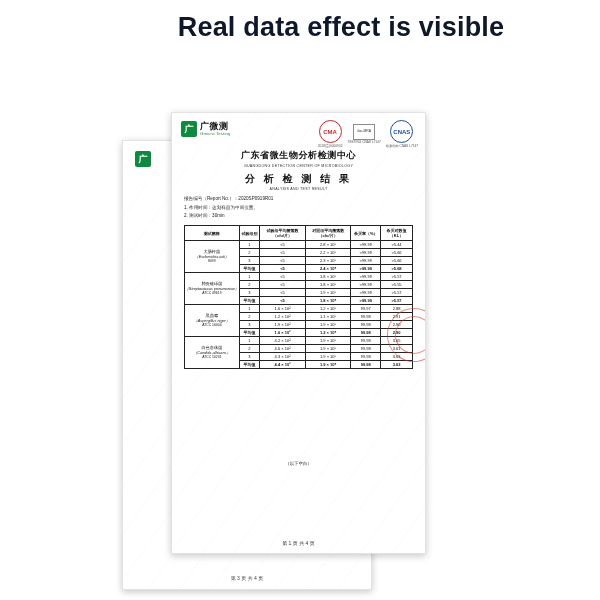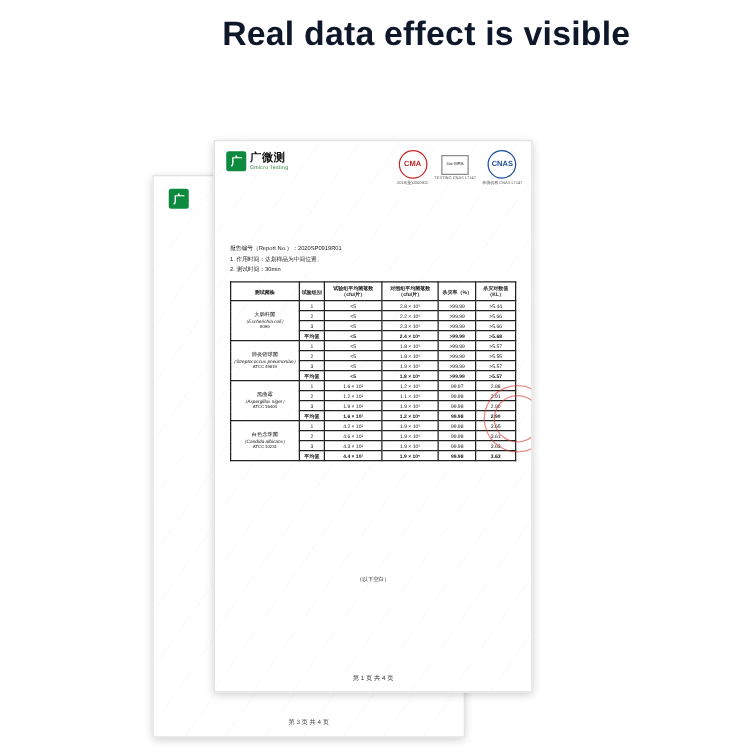--- a/index.html
+++ b/index.html
@@ -362,20 +362,26 @@
         <div class="badge">
           <div class="badge-box">ilac-MRA</div>
           <div class="badge-sub">TESTING CNAS L7147</div>
         </div>
         <div class="badge">
           <div class="badge-circle">CNAS</div>
           <div class="badge-sub">检测机构 CNAS L7147</div>
         </div>
       </div>
 
+      <div class="titles">
+        <div class="title-cn">广东省微生物分析检测中心</div>
+        <div class="title-en">GUANGDONG DETECTION CENTER OF MICROBIOLOGY</div>
+        <div class="title-cn2">分 析 检 测 结 果</div>
+        <div class="title-en2">ANALYSIS AND TEST RESULT</div>
+      </div>
 
       <div class="meta">
         <div>报告编号（Report No.）：2020SP0919R01</div>
         <div>1. 作用时间：达划样品为中间位置。</div>
         <div>2. 测试时间：30min</div>
       </div>
 
       <table class="result">
         <colgroup>
           <col style="width:24%">

